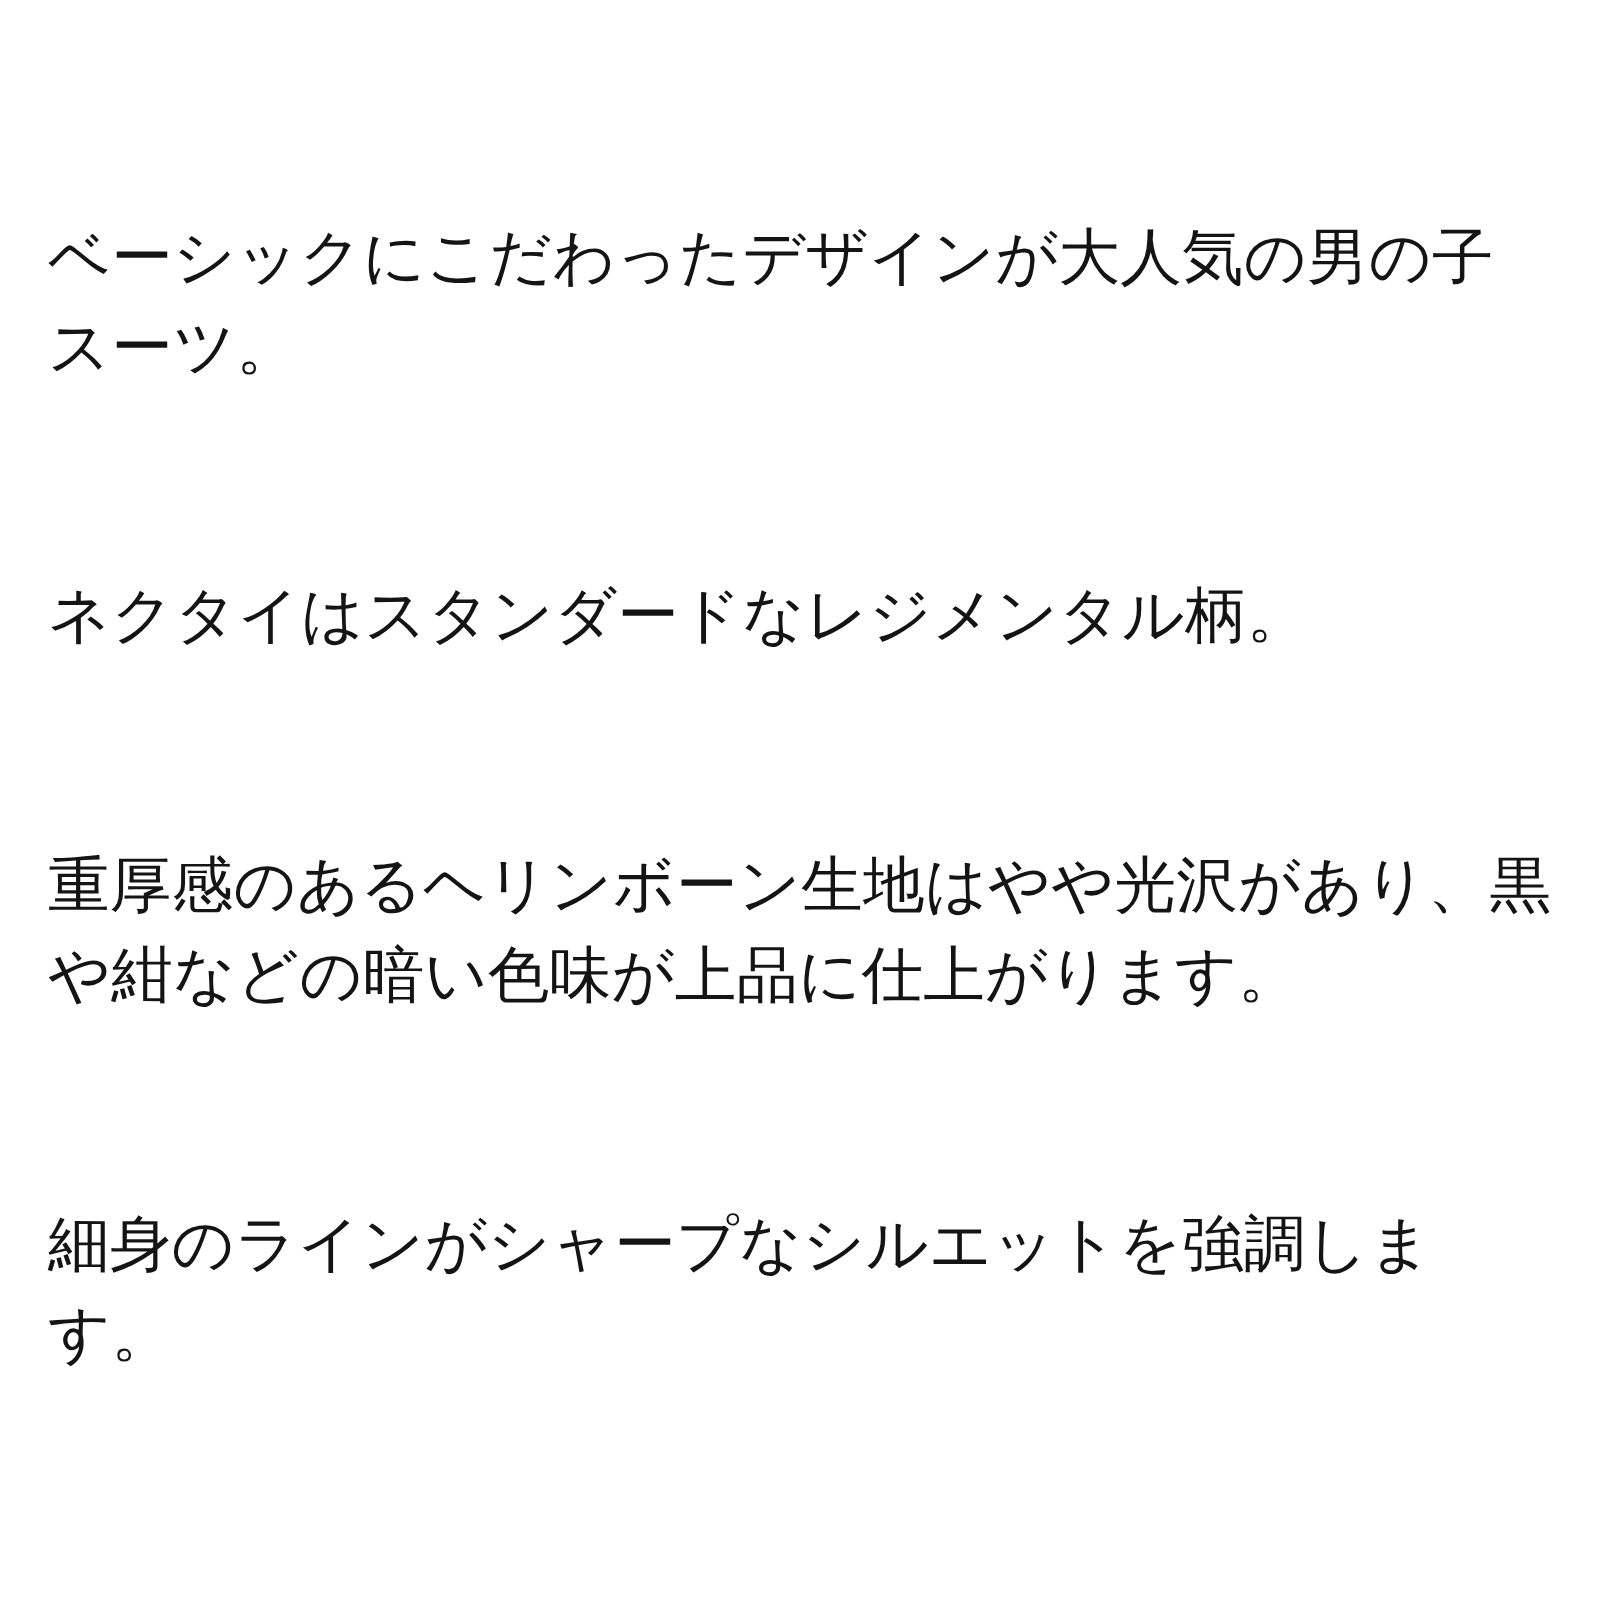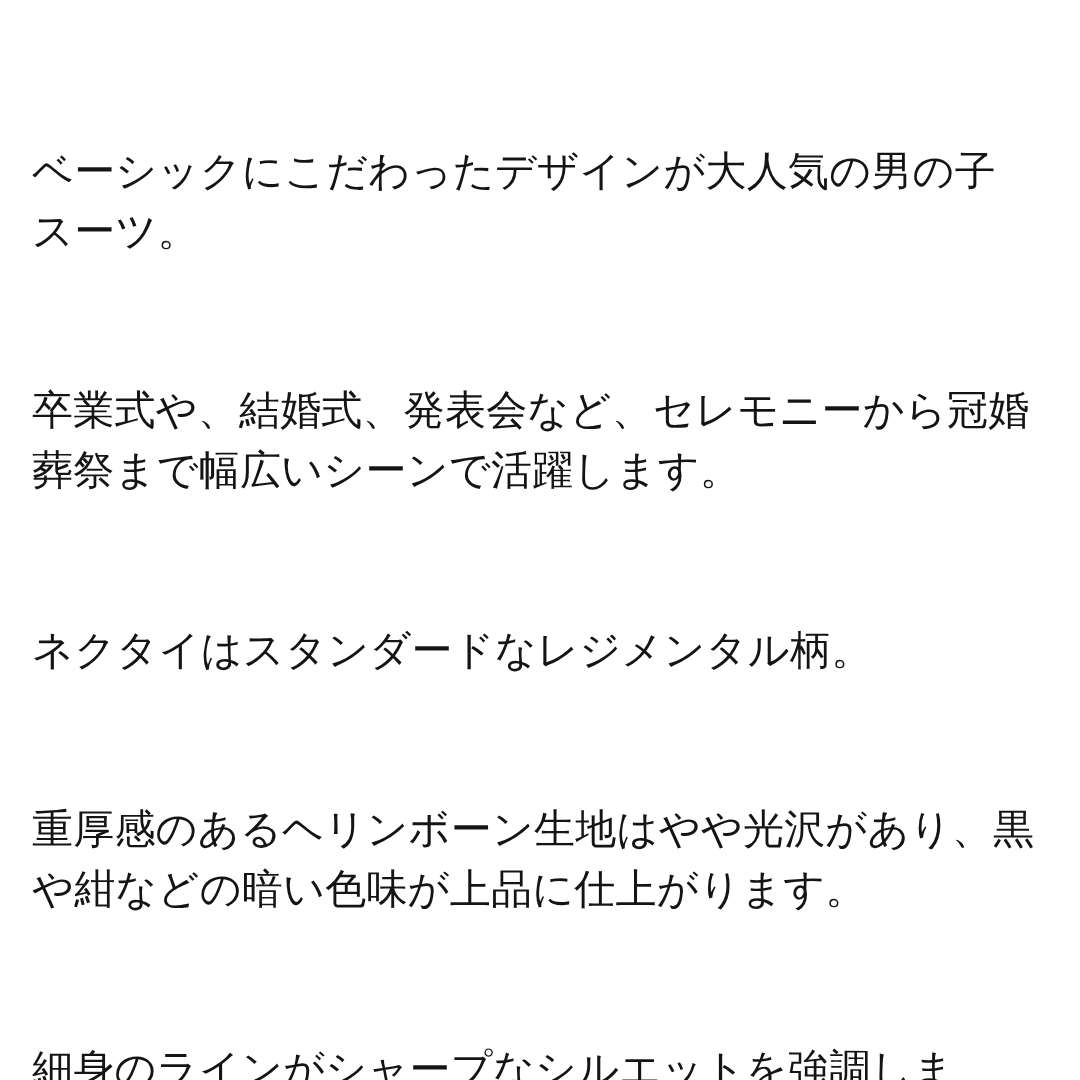--- a/index.html
+++ b/index.html
@@ -35,21 +35,20 @@
     margin: 0;
   }
 </style>
 </head>
 <body>
 
 <div class="page">
 
   <div class="block description">
     <p>ベーシックにこだわったデザインが大人気の男の子スーツ。</p>
-    <p>卒業式や、結婚式、発表会など、セレモニーから冠婚葬祭まで幅広いシーンで活躍します。</p>
     <p>ネクタイはスタンダードなレジメンタル柄。</p>
     <p>重厚感のあるヘリンボーン生地はやや光沢があり、黒や紺などの暗い色味が上品に仕上がります。</p>
     <p>細身のラインがシャープなシルエットを強調します。</p>
     
     
   </div>
 
 </div>
 
 </body></html>

